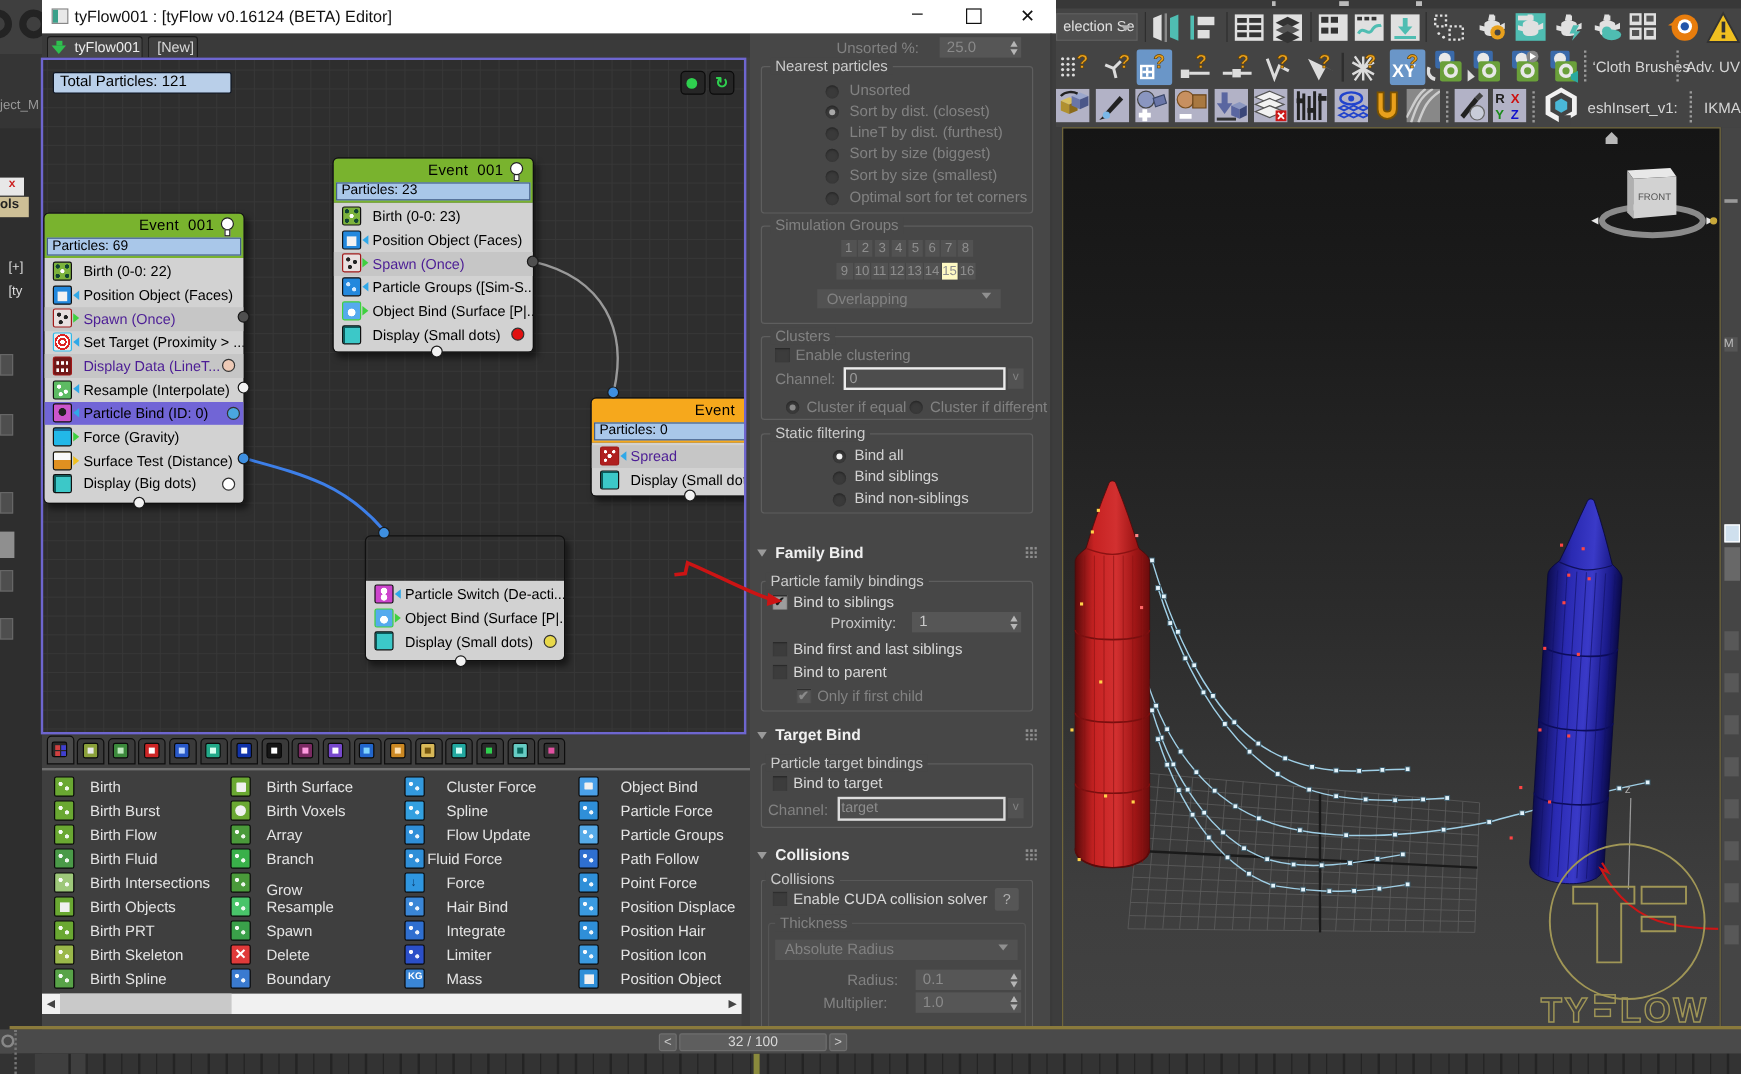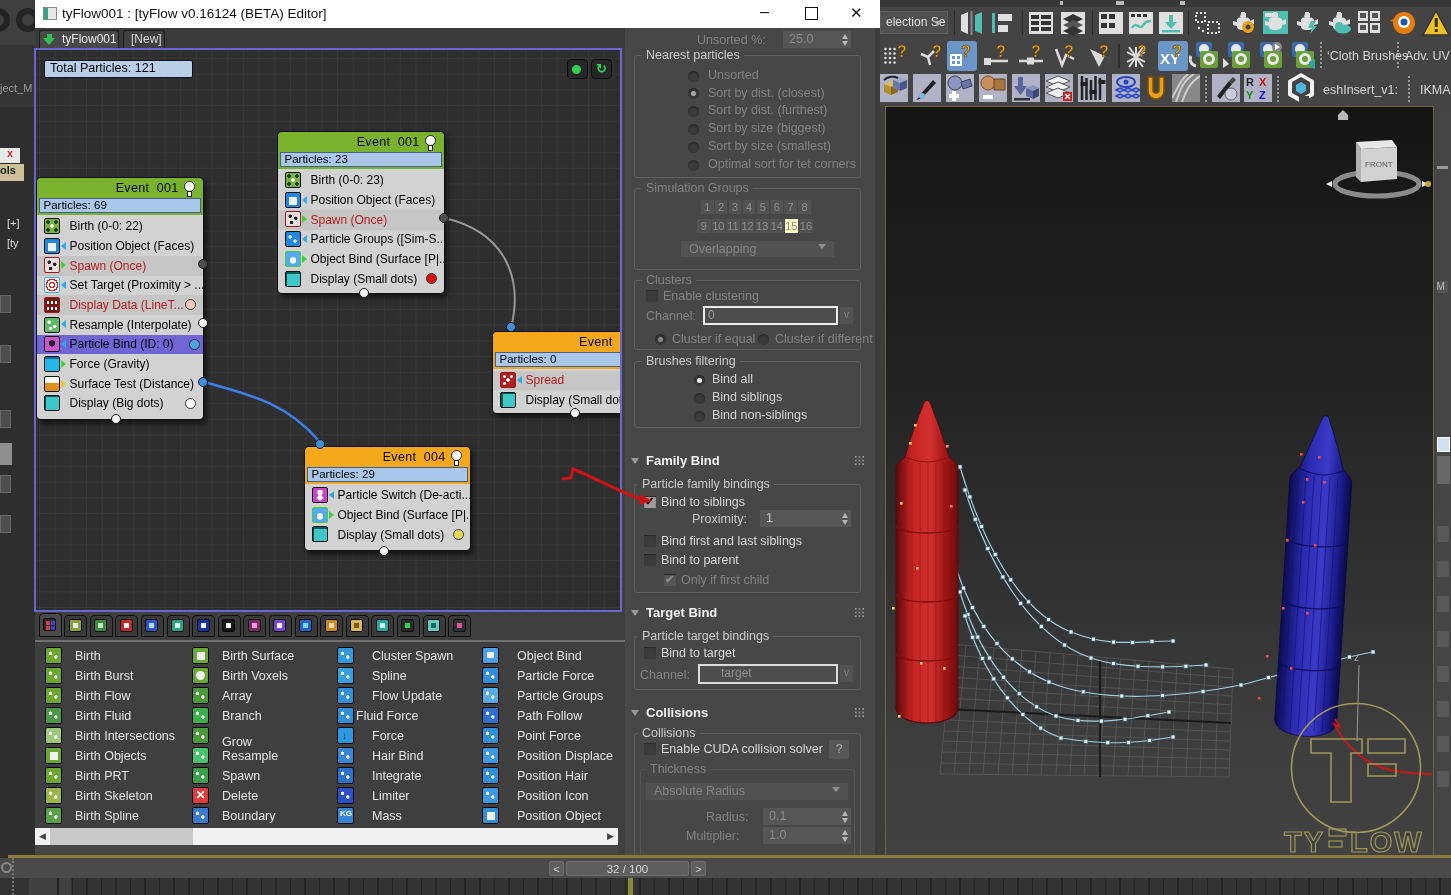--- a/index.html
+++ b/index.html
@@ -3,21 +3,21 @@
 *{margin:0;padding:0;box-sizing:border-box}
 html,body{width:1451px;height:895px;overflow:hidden;background:#3f3f3f;font-family:"Liberation Sans",sans-serif}
 #root{position:relative;width:1451px;height:895px}
 .abs{position:absolute}
 .node{position:absolute;border:1.5px solid #101010;border-radius:5px;box-shadow:3px 4px 5px rgba(0,0,0,.5);overflow:hidden;font-size:12.5px}
 .nhead{position:relative;height:36px}
 .ntitle{position:absolute;top:3px;font-size:12.5px;color:#000;letter-spacing:.3px}
 .npart{position:absolute;left:2px;right:2px;bottom:2px;height:15px;background:#a9c7e9;border:1px solid #44608a;font-size:11.5px;color:#000;padding:0 0 0 4px;line-height:13px}
 .nbody{background:#d2d2d2;position:absolute;left:0;right:0;top:37.5px;bottom:0}
 .nrow{position:relative;height:19.7px;color:#000;white-space:nowrap;font-size:12px}
-.nrow.dis{background:#c6c6c6;color:#b91c1c}
+.nrow.dis{background:#c6c6c6;color:#4c1d95}
 .nrow.sel{background:#7165d6;color:#000}
 .nrow .lbl{position:absolute;left:33px;top:2.8px}
 .nicon{position:absolute;left:7px;top:1.6px;width:16px;height:16px;border-radius:2px;border:1.5px solid #111}
 .mark{position:absolute;width:0;height:0;border-top:4px solid transparent;border-bottom:4px solid transparent}
 .port{position:absolute;width:10px;height:10px;border-radius:50%;border:1.5px solid #1a1a1a;z-index:5}
 .swatch{position:absolute;width:11px;height:11px;border-radius:50%;border:1px solid #333}
 .otab{position:absolute;top:2px;width:23px;height:22px;background:#3a3a3a;border:1.5px solid #0e0e0e;border-radius:4px 4px 0 0}
 .oticon{position:absolute;left:3.5px;top:3px;width:13px;height:13px;border-radius:2px;border:1px solid #0a0a0a}
 .oprow{position:absolute;height:20px;font-size:12.5px;color:#e4e4e4}
 .opicon{position:absolute;width:17px;height:17px;border:1px solid #090909;border-radius:2px}
@@ -192,26 +192,20 @@
             <div class="mark" style="left:24px;top:5.5px;border-right:5px solid #2fa8e8"></div>
             <span class="lbl">Spread</span>
           </div>
           <div class="nrow">
             <div class="nicon" style="background:linear-gradient(#0a5a5a 1.5px,transparent 1.5px),linear-gradient(90deg,#0a5a5a 1.5px,transparent 1.5px),#3cc8c8;"></div>
             <span class="lbl">Display (Small dots)</span>
           </div>
         </div>
       </div>
 <div class="node" style="left:267.5px;top:395.5px;width:167px;height:105px">
-        <div class="nhead" style="background:#f6a81c;height:37.5px">
-          <span class="ntitle" style="right:24px">Event&nbsp; 004</span>
-          <div style="position:absolute;right:8px;top:3px;width:11px;height:11px;background:#fff;border-radius:50%;border:1px solid #222"></div>
-          <div style="position:absolute;right:11px;top:13px;width:5px;height:6px;background:#fff;border:1px solid #222"></div>
-          <div class="npart">Particles: 29</div>
-        </div>
         <div class="nbody" style="top:37.5px;padding-top:1.5px">
           <div class="nrow">
             <div class="nicon" style="background:radial-gradient(circle at 50% 32%,#fff 2.5px,transparent 3px),radial-gradient(circle at 50% 70%,#fff 2.5px,transparent 3px),#cc44cc;"></div>
             <div class="mark" style="left:24px;top:5.5px;border-right:5px solid #2fa8e8"></div>
             <span class="lbl">Particle Switch (De-acti...</span>
           </div>
           <div class="nrow">
             <div class="nicon" style="background:radial-gradient(circle at 50% 60%,#fff 3px,transparent 3.5px),#55aaee;border-color:#3fd03f;"></div>
             <div class="mark" style="left:24px;top:5.5px;border-left:5px solid #3fd03f"></div>
             <span class="lbl">Object Bind (Surface [P|...</span>
@@ -404,21 +398,21 @@
           <span style="position:absolute;left:2.5px;top:-0.5px;color:#fff;font-size:12px;font-weight:bold">✕</span>
         </div>
         <span style="position:absolute;left:30px;top:1.5px">Delete</span>
       </div>
 <div class="oprow" style="left:157px;top:165px;width:140px">
         <div class="opicon" style="left:0;top:0;background:#3a7ad0;background-image:radial-gradient(circle at 30% 35%,rgba(255,255,255,.95) 1.5px,transparent 2px),radial-gradient(circle at 65% 60%,rgba(255,255,255,.9) 1.5px,transparent 2px);"></div>
         <span style="position:absolute;left:30px;top:1.5px">Boundary</span>
       </div>
 <div class="oprow" style="left:302px;top:5px;width:140px">
         <div class="opicon" style="left:0;top:0;background:#3399dd;background-image:radial-gradient(circle at 30% 35%,rgba(255,255,255,.95) 1.5px,transparent 2px),radial-gradient(circle at 65% 60%,rgba(255,255,255,.9) 1.5px,transparent 2px);"></div>
-        <span style="position:absolute;left:35px;top:1.5px">Cluster Spawn</span>
+        <span style="position:absolute;left:35px;top:1.5px">Cluster Force</span>
       </div>
 <div class="oprow" style="left:302px;top:25px;width:140px">
         <div class="opicon" style="left:0;top:0;background:#33a0e0;background-image:radial-gradient(circle at 30% 35%,rgba(255,255,255,.95) 1.5px,transparent 2px),radial-gradient(circle at 65% 60%,rgba(255,255,255,.9) 1.5px,transparent 2px);"></div>
         <span style="position:absolute;left:35px;top:1.5px">Spline</span>
       </div>
 <div class="oprow" style="left:302px;top:45px;width:140px">
         <div class="opicon" style="left:0;top:0;background:#2f8fd8;background-image:radial-gradient(circle at 30% 35%,rgba(255,255,255,.95) 1.5px,transparent 2px),radial-gradient(circle at 65% 60%,rgba(255,255,255,.9) 1.5px,transparent 2px);"></div>
         <span style="position:absolute;left:35px;top:1.5px">Flow Update</span>
       </div>
 <div class="oprow" style="left:302px;top:65px;width:140px">
@@ -502,21 +496,21 @@
 <div class="spin" style="left:215px;top:3px"></div>
 <div class="group" style="left:9px;top:27px;width:227px;height:123px"></div>
 <span class="lab" style="left:17px;top:20px;background:#474747;padding:0 4px;color:#cbcbcb">Nearest particles</span>
 <div class="radio" style="left:63px;top:42.5px"></div>
 <span class="lab dim" style="left:83px;top:40px">Unsorted</span>
 <div class="radio" style="left:63px;top:60.0px">
         <i style="background:#a8a8a8"></i>
       </div>
 <span class="lab dim" style="left:83px;top:57.5px">Sort by dist. (closest)</span>
 <div class="radio" style="left:63px;top:77.5px"></div>
-<span class="lab dim" style="left:83px;top:75px">Sort by dist. (furthest)</span>
+<span class="lab dim" style="left:83px;top:75px">LineT by dist. (furthest)</span>
 <div class="radio" style="left:63px;top:95.5px"></div>
 <span class="lab dim" style="left:83px;top:93px">Sort by size (biggest)</span>
 <div class="radio" style="left:63px;top:113.5px"></div>
 <span class="lab dim" style="left:83px;top:111px">Sort by size (smallest)</span>
 <div class="radio" style="left:63px;top:131.5px"></div>
 <span class="lab dim" style="left:83px;top:129px">Optimal sort for tet corners</span>
 <div class="group" style="left:9px;top:160px;width:227px;height:82px"></div>
 <span class="lab dim" style="left:17px;top:153px;background:#474747;padding:0 4px">Simulation Groups</span>
 <div class="abs" style="left:76.0px;top:172px;width:12.5px;height:14px;background:#525252;color:#8e8e8e;font-size:11px;text-align:center;line-height:14px">1</div>
 <div class="abs" style="left:89.89999999999998px;top:172px;width:12.5px;height:14px;background:#525252;color:#8e8e8e;font-size:11px;text-align:center;line-height:14px">2</div>
@@ -542,21 +536,21 @@
 <span class="lab dim" style="left:21px;top:281px">Channel:</span>
 <div class="abs" style="left:78px;top:278px;width:135px;height:19px;background:#4d4d4d;border:2px solid #ececec;font-size:12px;color:#9a9a9a;padding-left:3px">0</div>
 <div class="abs dim" style="left:215px;top:279px;width:13px;height:17px;background:#525252;font-size:10px;text-align:center;line-height:16px">v</div>
 <div class="radio" style="left:30px;top:306px">
         <i style="background:#8a8a8a"></i>
       </div>
 <span class="lab dim" style="left:47px;top:304px">Cluster if equal</span>
 <div class="radio" style="left:133px;top:306px"></div>
 <span class="lab dim" style="left:150px;top:304px">Cluster if different</span>
 <div class="group" style="left:9px;top:333px;width:227px;height:67px"></div>
-<span class="lab" style="left:17px;top:326px;background:#474747;padding:0 4px;color:#cbcbcb">Brushes filtering</span>
+<span class="lab" style="left:17px;top:326px;background:#474747;padding:0 4px;color:#cbcbcb">Static filtering</span>
 <div class="radio" style="left:69px;top:346.5px">
         <i style="background:#f2f2f2"></i>
       </div>
 <span class="lab" style="left:87px;top:344px;color:#d2d2d2">Bind all</span>
 <div class="radio" style="left:69px;top:364.5px"></div>
 <span class="lab" style="left:87px;top:362px;color:#d2d2d2">Bind siblings</span>
 <div class="radio" style="left:69px;top:382.5px"></div>
 <span class="lab" style="left:87px;top:380px;color:#d2d2d2">Bind non-siblings</span>
 <div class="rarrow" style="left:6px;top:430px"></div>
 <span class="rollhead" style="left:21px;top:425px">Family Bind</span>
@@ -575,21 +569,21 @@
 <div class="check dimon" style="left:39px;top:546px"></div>
 <span class="lab dim" style="left:56px;top:545px">Only if first child</span>
 <div class="rarrow" style="left:6px;top:582px"></div>
 <span class="rollhead" style="left:21px;top:577px">Target Bind</span>
 <div class="grip" style="left:229px;top:579px"></div>
 <div class="group" style="left:9px;top:608px;width:227px;height:54px"></div>
 <span class="lab" style="left:13px;top:601px;background:#474747;padding:0 4px;color:#cbcbcb">Particle target bindings</span>
 <div class="check" style="left:19px;top:619px"></div>
 <span class="lab" style="left:36px;top:618px;color:#d8d8d8">Bind to target</span>
 <span class="lab dim" style="left:15px;top:640px">Channel:</span>
-<div class="abs" style="left:73px;top:636px;width:140px;height:20px;background:#4d4d4d;border:2px solid #dcdcdc;font-size:12px;color:#8e8e8e;padding-left:21px">target</div>
+<div class="abs" style="left:73px;top:636px;width:140px;height:20px;background:#4d4d4d;border:2px solid #dcdcdc;font-size:12px;color:#8e8e8e;padding-left:1px">target</div>
 <div class="abs dim" style="left:215px;top:637px;width:13px;height:17px;background:#525252;font-size:10px;text-align:center;line-height:16px">v</div>
 <div class="rarrow" style="left:6px;top:682px"></div>
 <span class="rollhead" style="left:21px;top:677px">Collisions</span>
 <div class="grip" style="left:229px;top:679px"></div>
 <div class="group" style="left:9px;top:705px;width:227px;height:124px;border-bottom:none"></div>
 <span class="lab" style="left:13px;top:698px;background:#474747;padding:0 4px;color:#cbcbcb">Collisions</span>
 <div class="check" style="left:19px;top:715px"></div>
 <span class="lab" style="left:36px;top:714px;color:#d8d8d8">Enable CUDA collision solver</span>
 <div class="abs" style="left:204px;top:712px;width:20px;height:19px;background:#565656;border-radius:2px;color:#b0b0b0;font-size:12px;text-align:center;line-height:18px">?</div>
 <div class="group" style="left:15px;top:741px;width:215px;height:90px;border-color:#555"></div>

